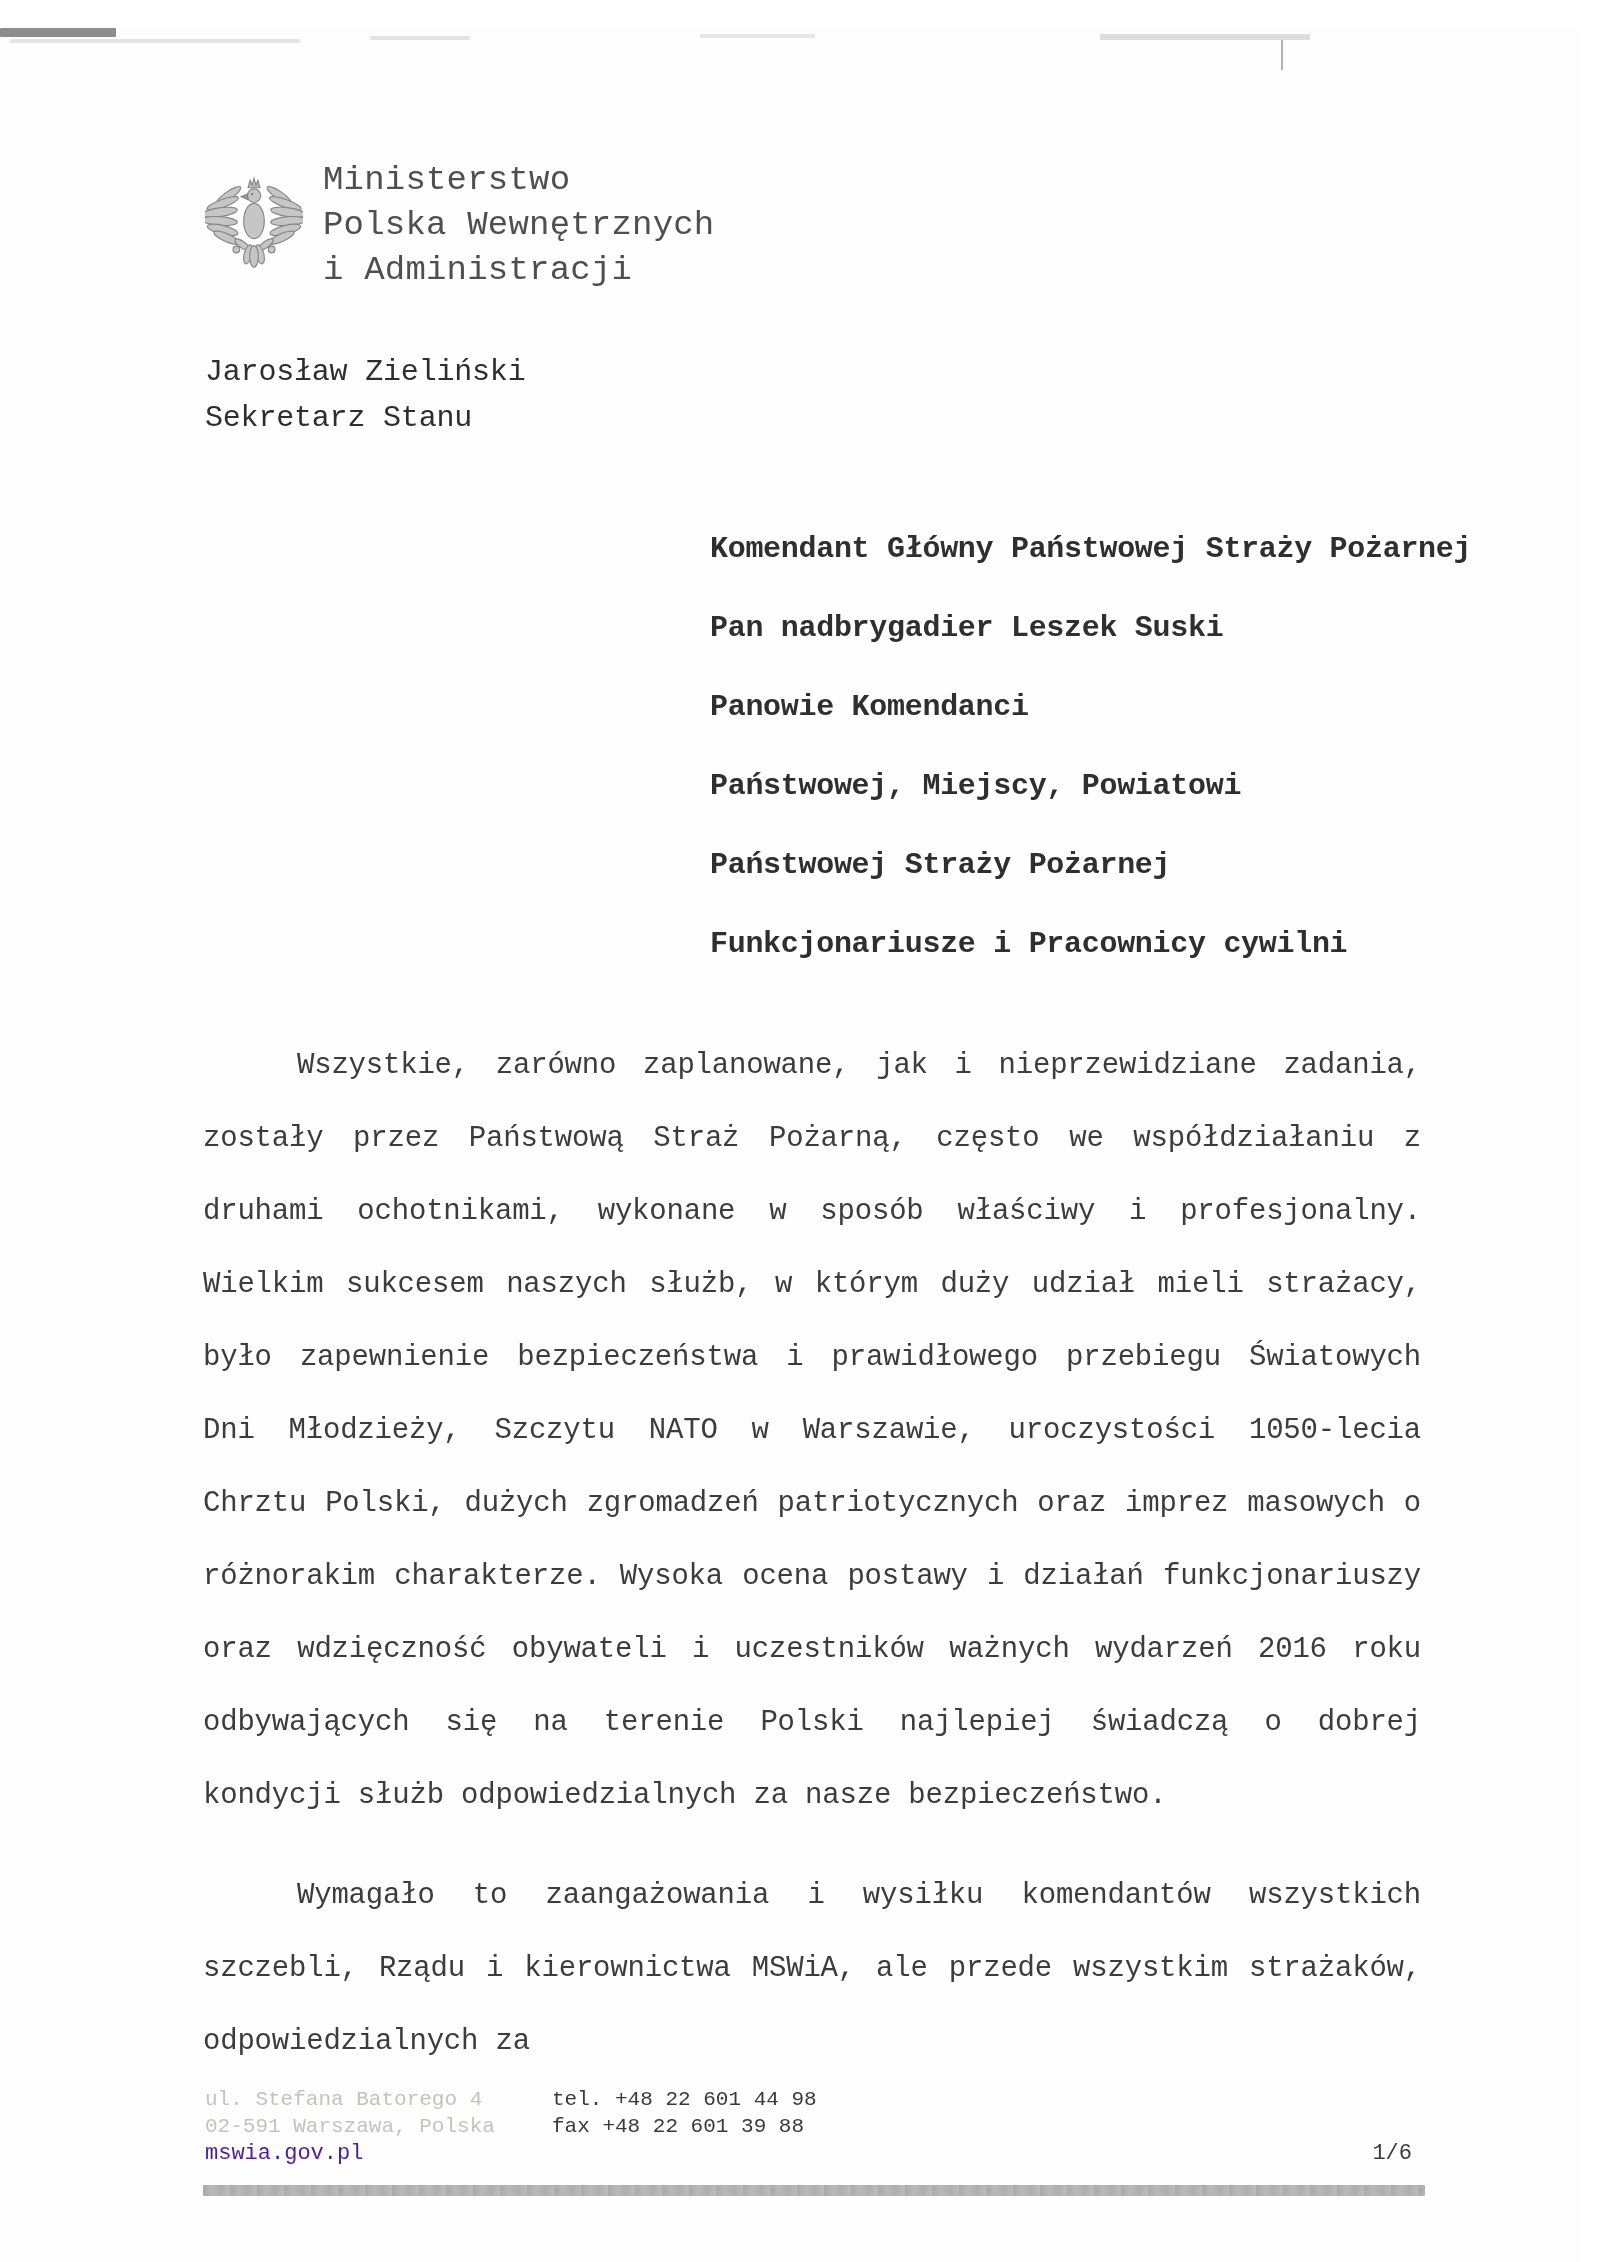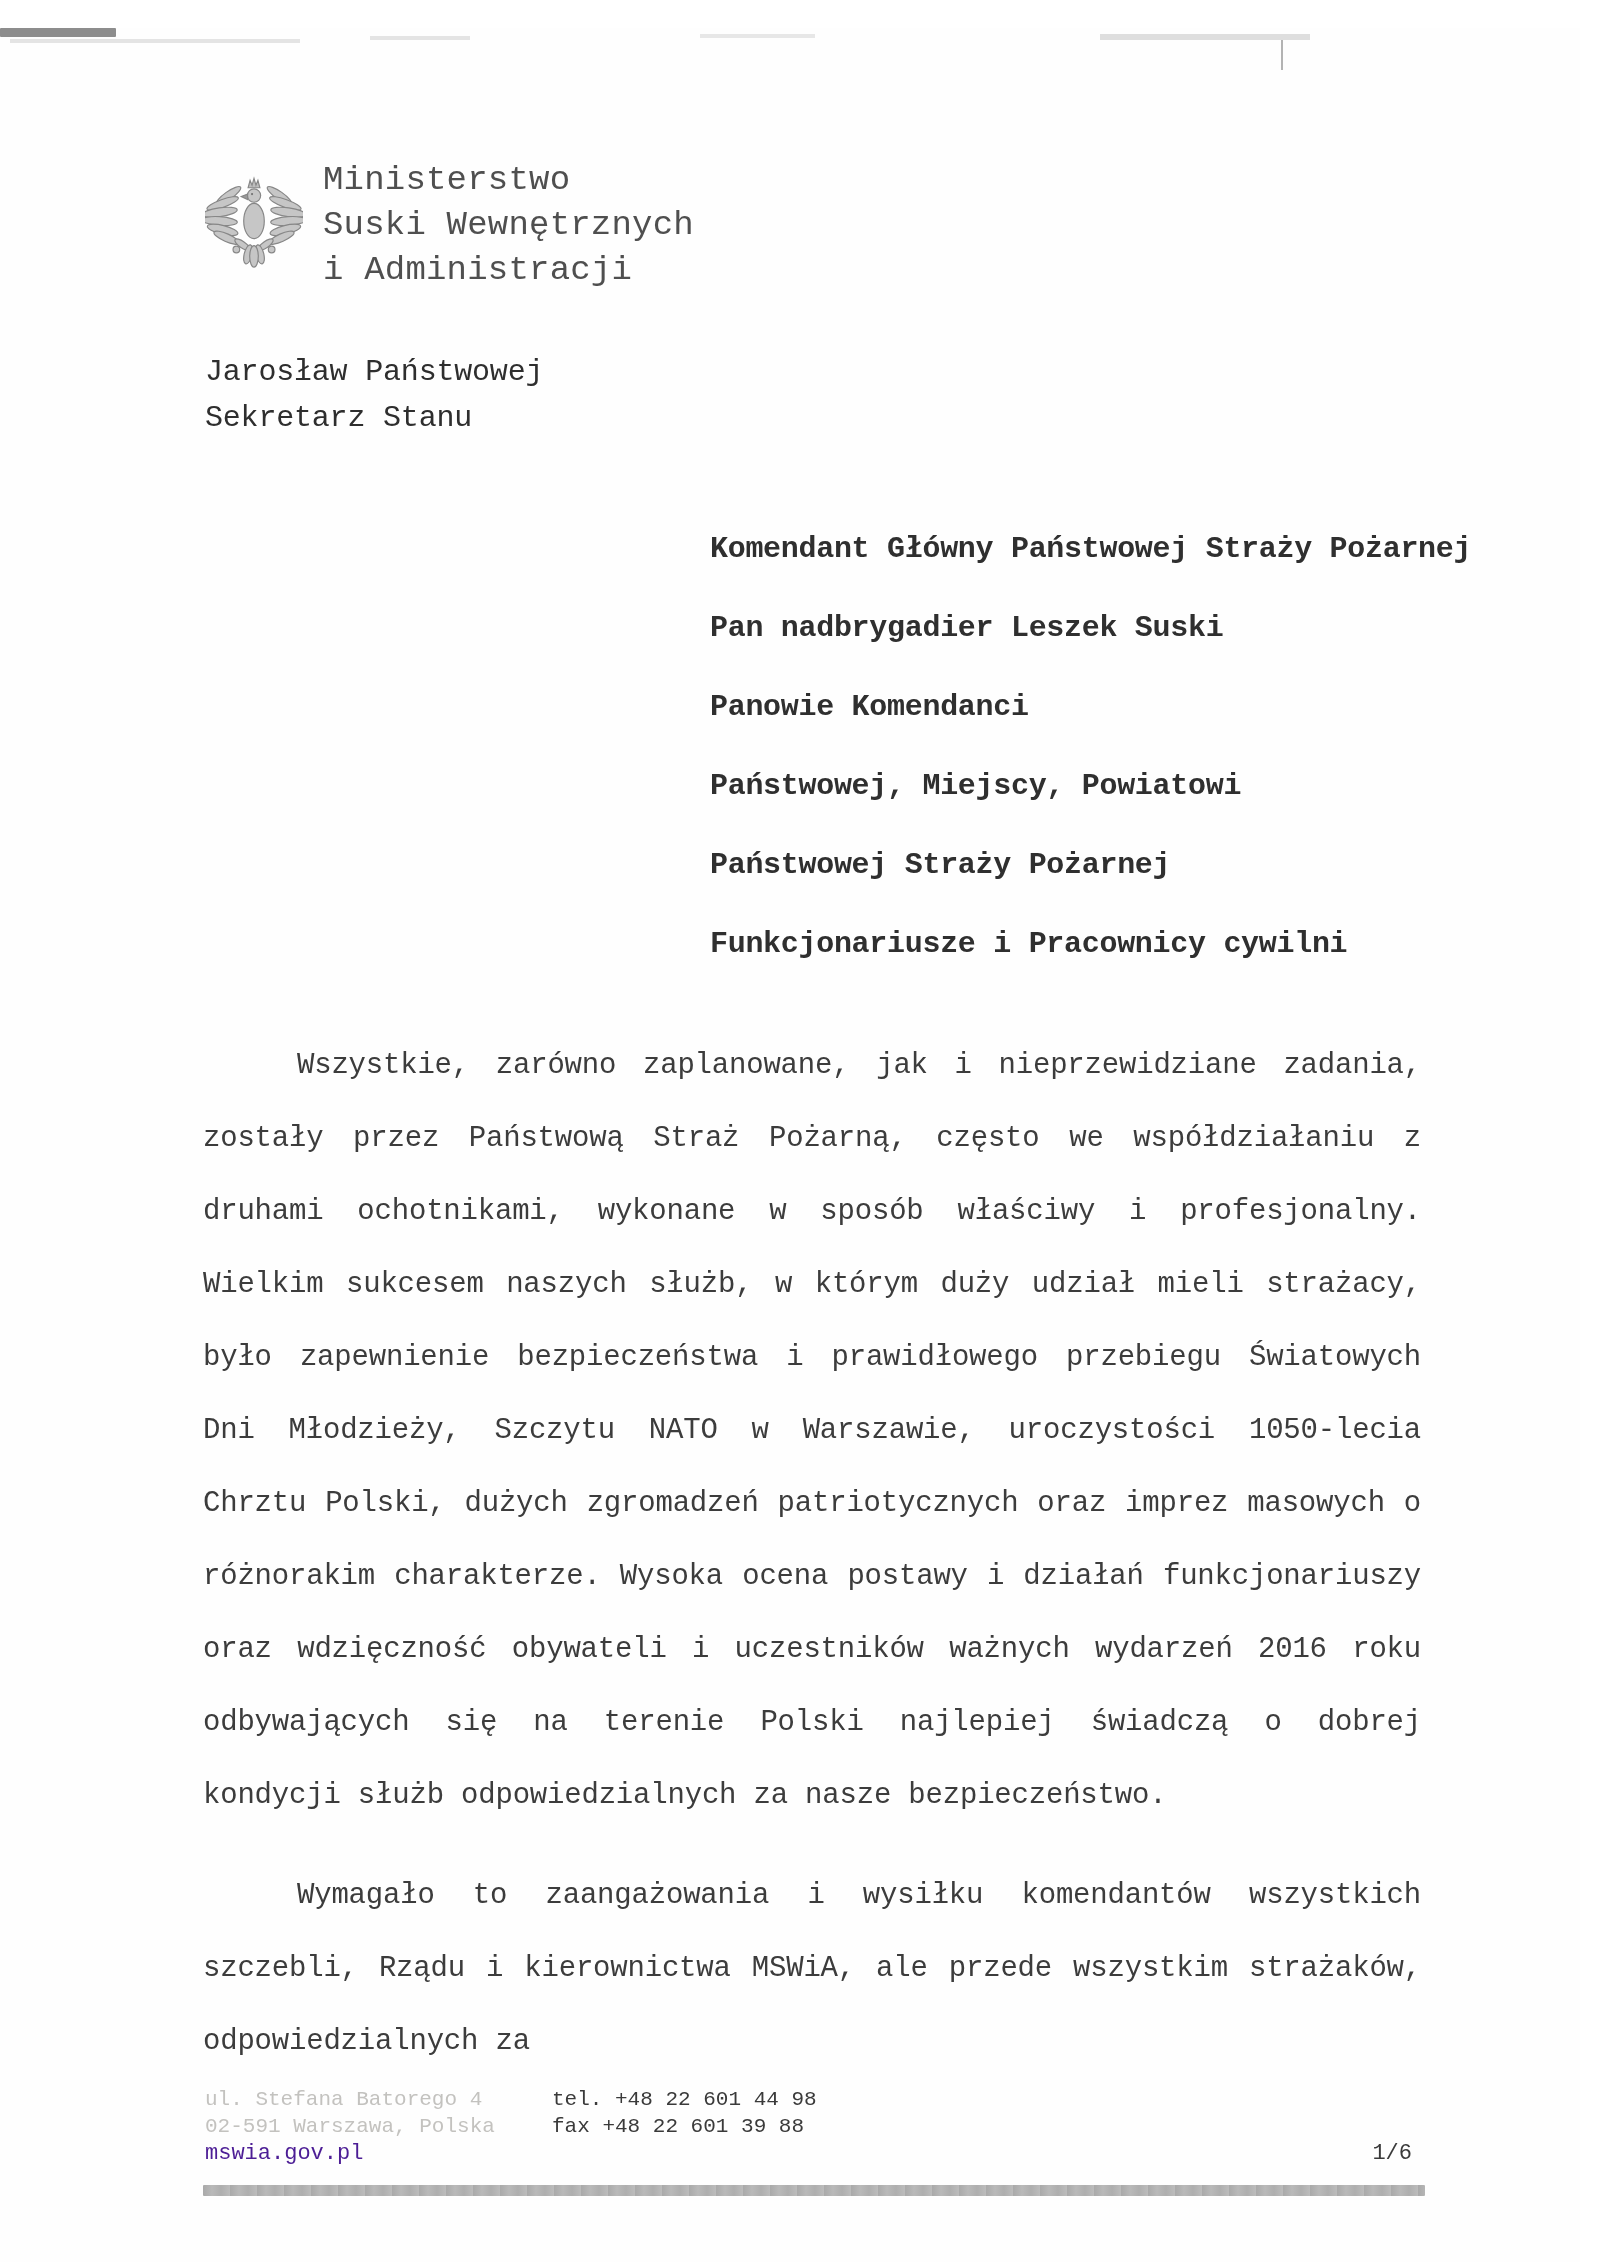--- a/index.html
+++ b/index.html
@@ -122,26 +122,26 @@
       <circle cx="50" cy="26" r="6.8"></circle>
       <path d="M43.5,24.5 L37,27 L43.5,30 Z" fill="#9a9a9a"></path>
 
       <path d="M44,18 L46,10.5 L48,15.5 L50,8.5 L52,15.5 L54,10.5 L56,18 Z" fill="#bdbdbd"></path>
     </g>
     <circle cx="48" cy="24.5" r="1.1" fill="#6f6f6f"></circle>
   </svg>
 
   <div class="org-name">
     <div>Ministerstwo</div>
-    <div>Suski Wewnętrznych</div>
+    <div>Polska Wewnętrznych</div>
     <div>i Administracji</div>
   </div>
 
   <div class="sender">
-    <div>Jarosław Państwowej</div>
+    <div>Jarosław Zieliński</div>
     <div>Sekretarz Stanu</div>
   </div>
 
   <div class="recipient">
     <div class="r-line">Komendant Główny Państwowej Straży Pożarnej</div>
     <div class="r-line">Pan nadbrygadier Leszek Suski</div>
     <div class="r-line">Panowie Komendanci</div>
     <div class="r-line">Państwowej, Miejscy, Powiatowi</div>
     <div class="r-line">Państwowej Straży Pożarnej</div>
     <div class="r-line">Funkcjonariusze i Pracownicy cywilni</div>

